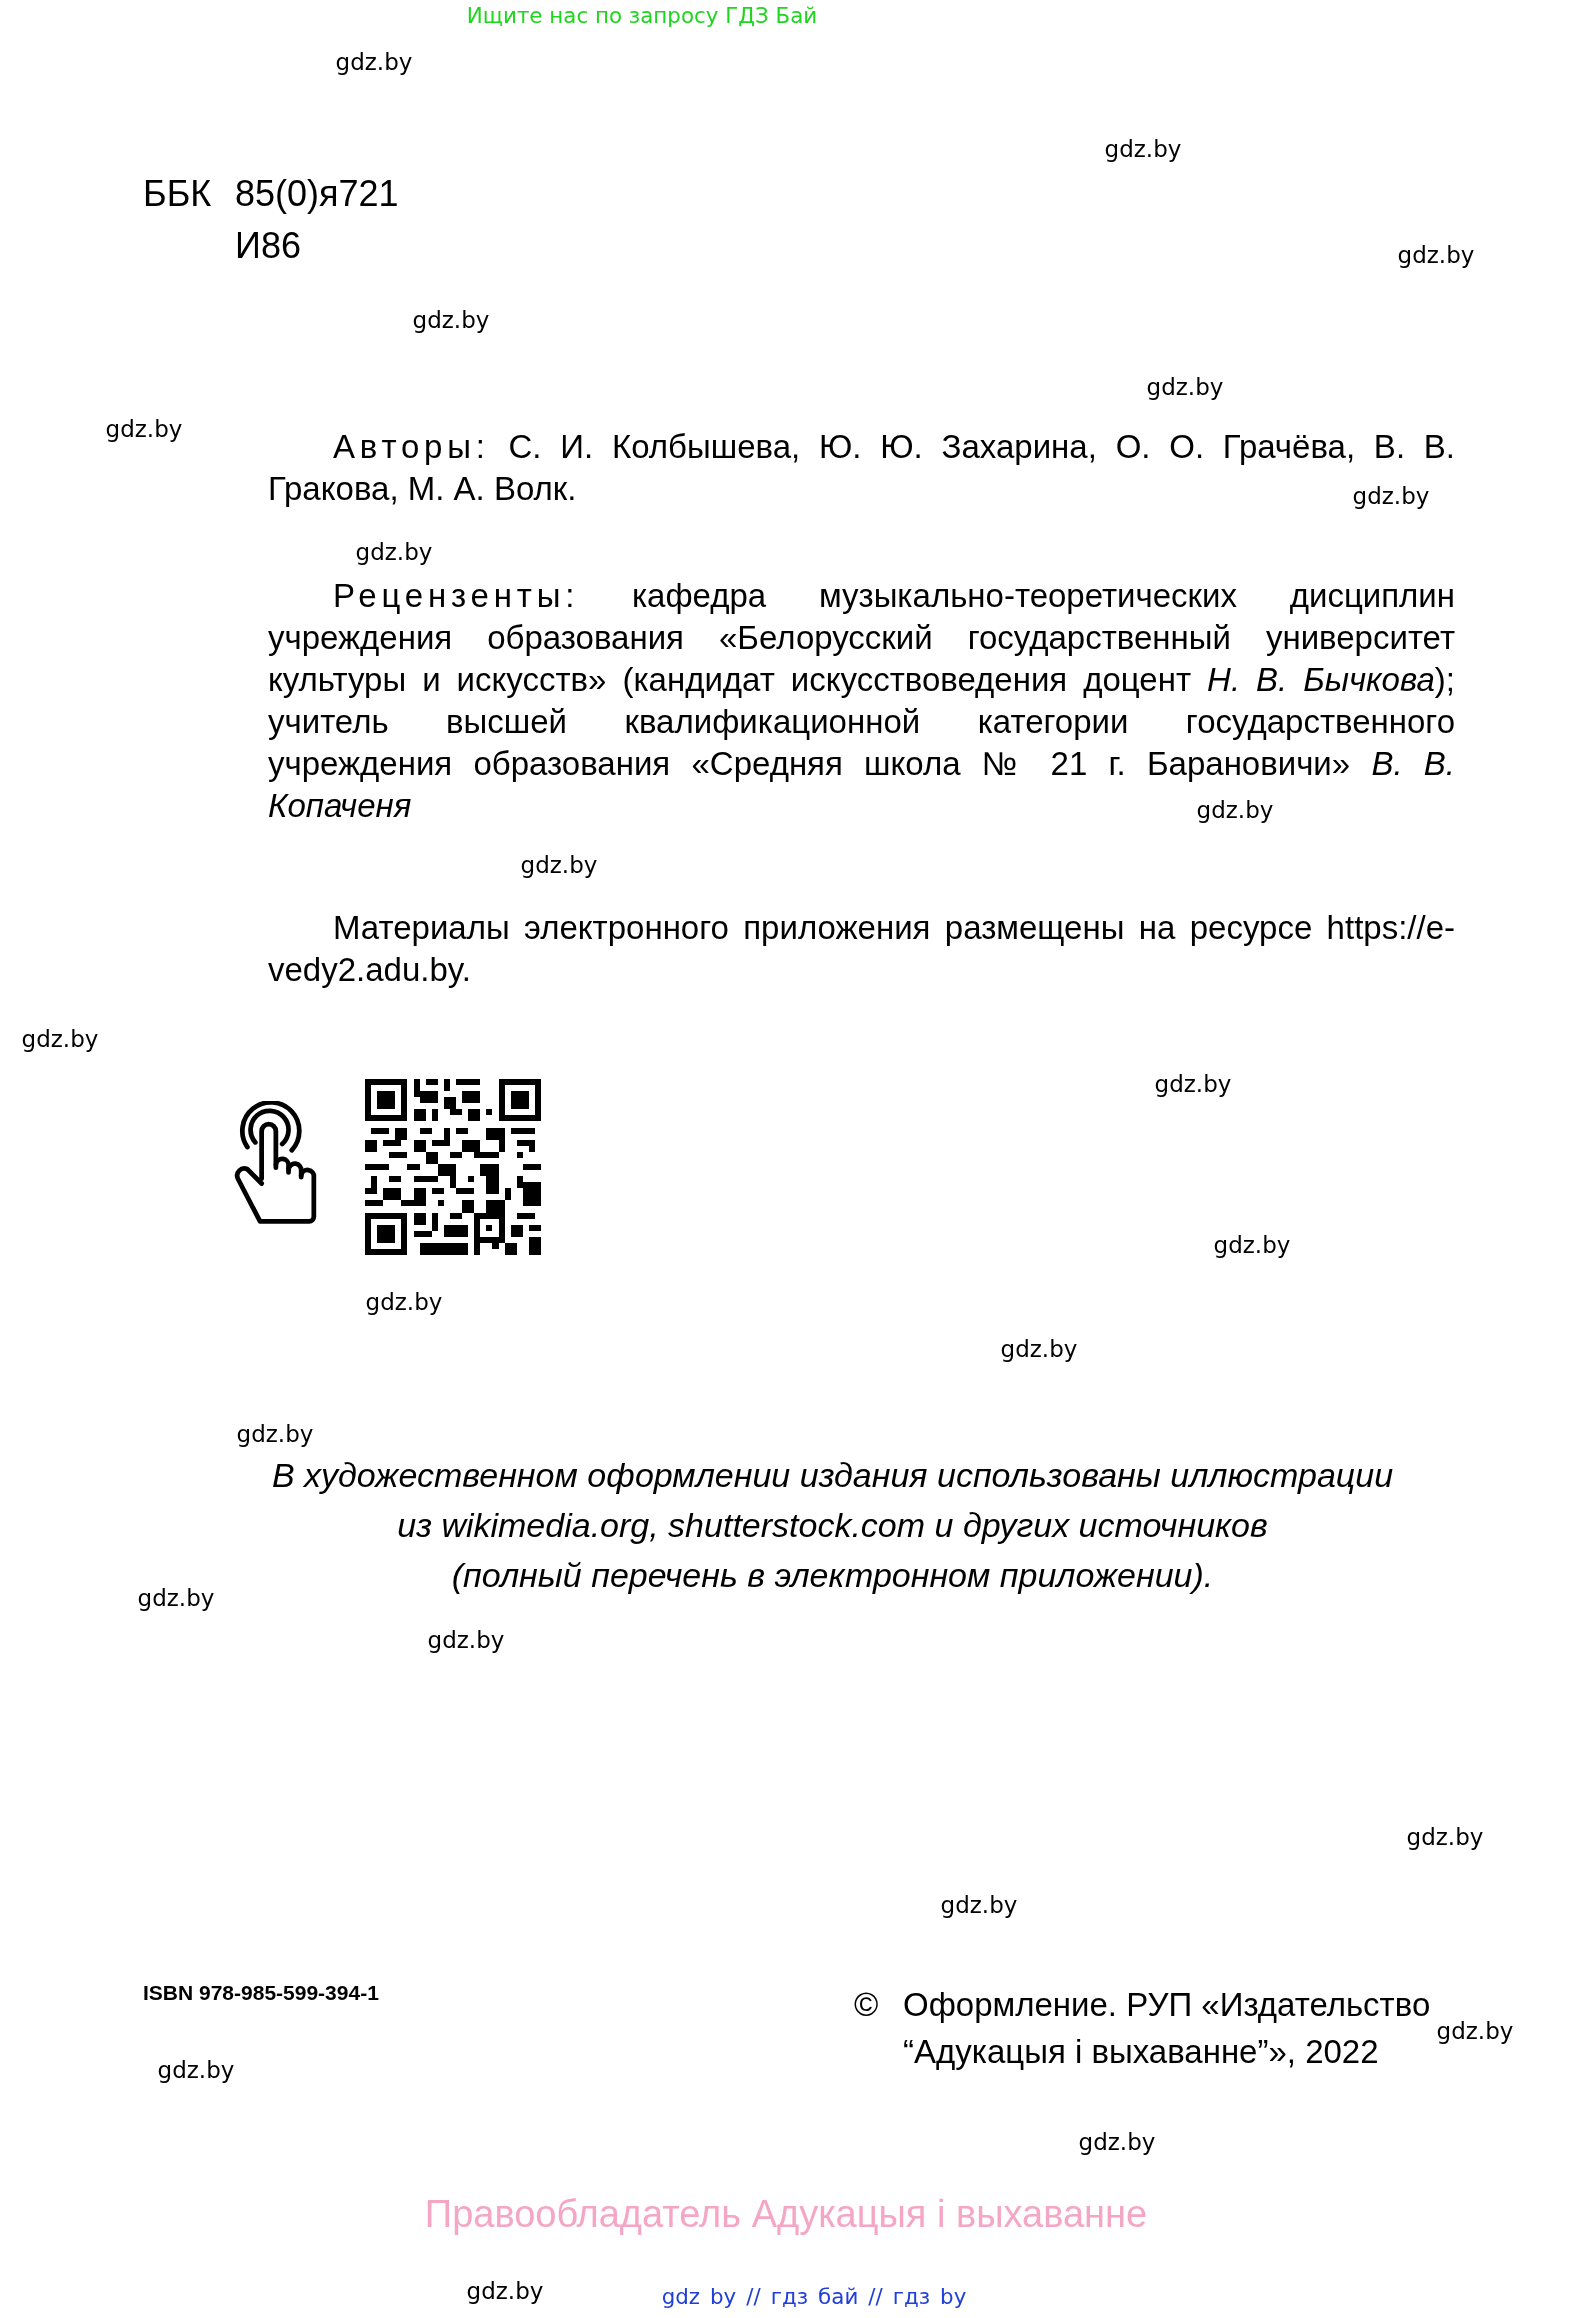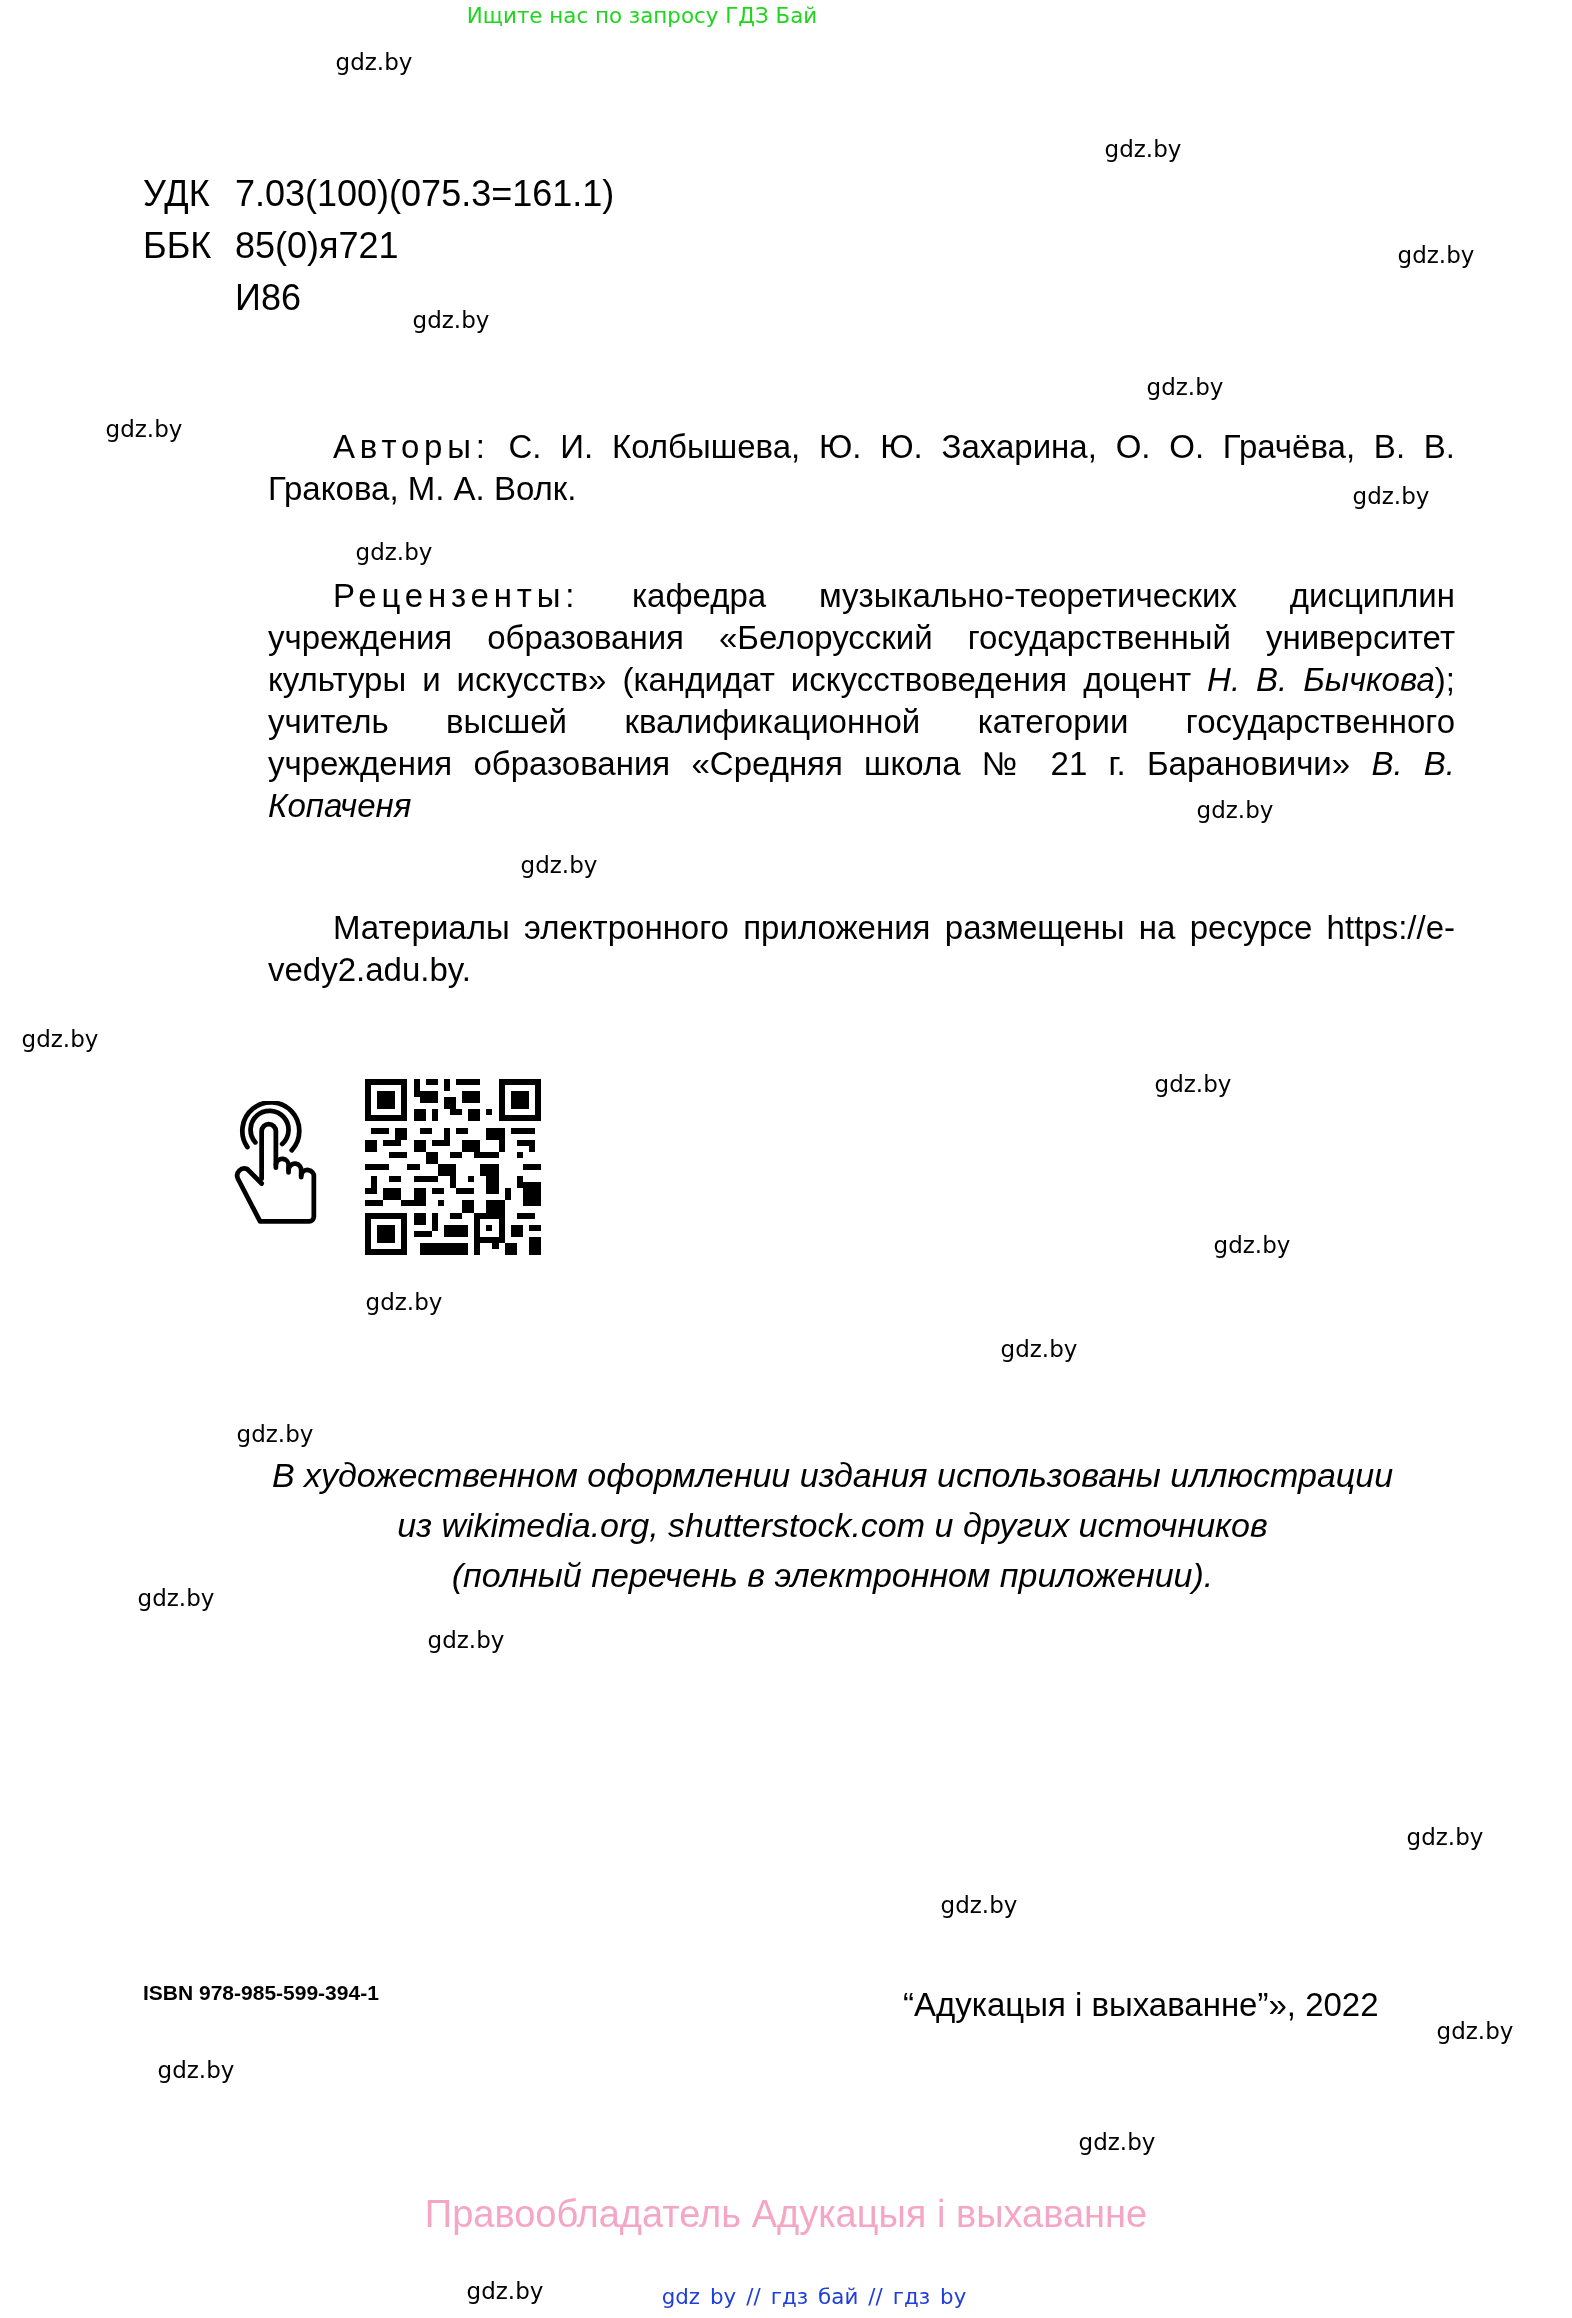--- a/index.html
+++ b/index.html
@@ -31,24 +31,20 @@
             transform:translateY(-36px); word-spacing:3.2px;padding-left:28px; }
   .hand { position:absolute; left:230px; top:1101px; width:87px; height:127px; }
   .qr { position:absolute; left:365px; top:1079px; width:176px; height:176px; }
 </style>
 </head>
 <body>
 
 <div class="banner">Ищите нас по запросу ГДЗ Бай</div>
 
 <div class="udk">
-  <div class="row">
-    <span class="key">УДК</span>
-    <span>7.03(100)(075.3=161.1)</span>
-  </div>
   <div class="row">
     <span class="key">ББК</span>
     <span>85(0)я721</span>
   </div>
   <div class="row indent">
     <span>И86</span>
   </div>
 </div>
 
 <div class="para" style="top:426px;">
@@ -163,20 +159,21 @@
 
 <div class="credits">
   <div>В художественном оформлении издания использованы иллюстрации</div>
   <div>из wikimedia.org, shutterstock.com и других источников</div>
   <div>(полный перечень в электронном приложении).</div>
 </div>
 
 <div class="isbn">ISBN 978-985-599-394-1</div>
 
 <div class="copy">
+  <div><span class="sym">©</span><span>Оформление. РУП «Издательство</span></div>
   <div class="line2">“Адукацыя і выхаванне”», 2022</div>
 </div>
 
 <div class="rights">Правообладатель Адукацыя і выхаванне</div>
 
 <div class="footer">gdz by  //  гдз бай  //  гдз by</div>
 
 <div id="wm-layer">
     <span class="wm" style="left: 374px; top: 62px;">gdz.by</span>
     <span class="wm" style="left: 1143px; top: 149px;">gdz.by</span>

